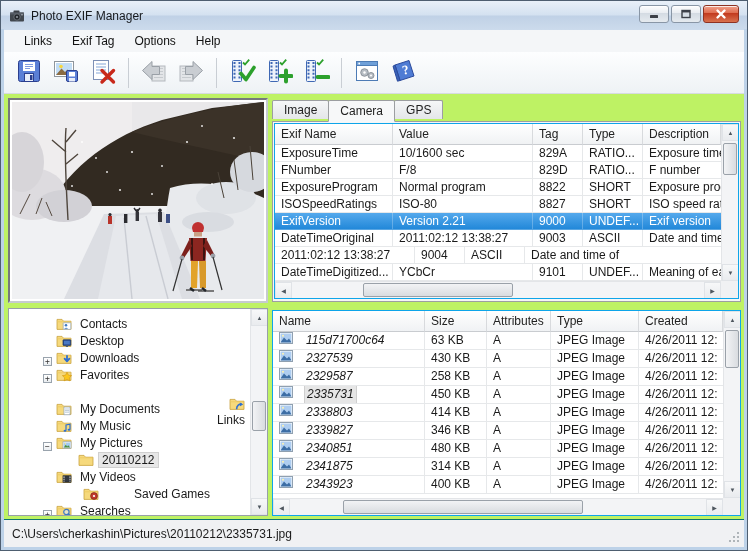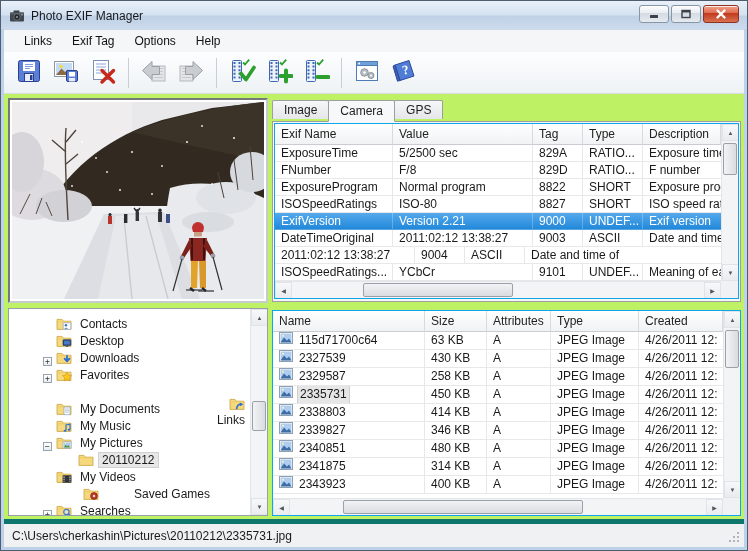--- a/index.html
+++ b/index.html
@@ -74,21 +74,21 @@
     border-right:1px solid #d8dadd;border-bottom:1px solid #c9ccd0;color:#222;
   }
   .gcell{padding:0 4px 0 6px;white-space:nowrap;overflow:hidden;flex:0 0 auto;
     border-right:1px solid #e6e8ea;border-bottom:1px solid #e6e8ea;}
   .grow{display:flex;height:17px;line-height:16px;}
   .grid-files .grow{height:18px;line-height:17px;}
   .grow.selected{background:linear-gradient(#55a9ec,#1f86d8);color:#fff;}
   .grow.selected .gcell{border-color:rgba(255,255,255,.25);}
   .exif-c0{width:118px}.exif-c1{width:140px}.exif-c2{width:50px}.exif-c3{width:60px}.exif-c4{flex:1 1 auto;border-right:none}
   .file-c0{width:152px}.file-c1{width:62px}.file-c2{width:64px}.file-c3{width:88px}.file-c4{flex:1 1 auto;border-right:none}
-  .name-cell{display:flex;align-items:center;gap:4px;}
+  .name-cell{display:flex;align-items:center;gap:11px;font-style:italic;}
   .name-box{padding:0 2px;white-space:nowrap;}
   .name-box.selected{background:#e6e6e6;border:1px solid #cfcfcf;}
   
   .tree-panel{
     position:absolute;left:8px;top:308px;width:260px;height:208px;
     background:#fff;border:1px solid #98a0a7;overflow:hidden;
   }
   .tree-rows{position:absolute;left:0;top:6px;right:18px;}
   .tree-row{height:17px;display:flex;align-items:flex-end;}
   .tw{width:13px;flex:0 0 13px;display:flex;align-items:center;justify-content:center;}
@@ -112,21 +112,21 @@
   .sb-arrow.abs-r{position:absolute;right:0;top:0;}
   .sb-thumb{
     position:absolute;left:1px;right:1px;border:1px solid #9aa1a9;border-radius:2px;
     background:linear-gradient(90deg,#f2f3f5,#d9dce0);
   }
   .sb-h .sb-thumb{top:1px;bottom:1px;left:auto;right:auto;background:linear-gradient(#f2f3f5,#d9dce0);}
   .sb-corner{position:absolute;right:1px;bottom:1px;width:17px;height:17px;background:#f0f1f3;}
   
   .statusbar{
     position:absolute;left:4px;right:4px;top:519px;height:28px;
-    background:#f0f1f3;border-top:5px solid #0f766e;
+    background:#f0f1f3;border-top:1px solid #0f766e;
     display:flex;align-items:center;padding-left:8px;
   }
   .grip{position:absolute;right:4px;bottom:4px;width:13px;height:13px;}
 </style>
 </head>
 <body>
 
 <div class="window">
 
   <div class="titlebar">
@@ -341,21 +341,21 @@
     <div id="exif-head" class="ghead" style="margin-right:17px;">
         <span class="gcell exif-c0">Exif Name</span>
         <span class="gcell exif-c1">Value</span>
         <span class="gcell exif-c2">Tag</span>
         <span class="gcell exif-c3">Type</span>
         <span class="gcell exif-c4">Description</span>
       </div>
     <div id="exif-body" style="margin-right:17px;">
         <div class="grow">
           <span class="gcell exif-c0">ExposureTime</span>
-          <span class="gcell exif-c1">5/2500 sec</span>
+          <span class="gcell exif-c1">10/1600 sec</span>
           <span class="gcell exif-c2">829A</span>
           <span class="gcell exif-c3">RATIO...</span>
           <span class="gcell exif-c4">Exposure time</span>
         </div>
         <div class="grow">
           <span class="gcell exif-c0">FNumber</span>
           <span class="gcell exif-c1">F/8</span>
           <span class="gcell exif-c2">829D</span>
           <span class="gcell exif-c3">RATIO...</span>
           <span class="gcell exif-c4">F number</span>
@@ -388,21 +388,21 @@
           <span class="gcell exif-c3">ASCII</span>
           <span class="gcell exif-c4">Date and time of</span>
         </div>
         <div class="grow">
           <span class="gcell exif-c1">2011:02:12 13:38:27</span>
           <span class="gcell exif-c2">9004</span>
           <span class="gcell exif-c3">ASCII</span>
           <span class="gcell exif-c4">Date and time of</span>
         </div>
         <div class="grow">
-          <span class="gcell exif-c0">ISOSpeedRatings...</span>
+          <span class="gcell exif-c0">DateTimeDigitized...</span>
           <span class="gcell exif-c1">YCbCr</span>
           <span class="gcell exif-c2">9101</span>
           <span class="gcell exif-c3">UNDEF...</span>
           <span class="gcell exif-c4">Meaning of each</span>
         </div>
       </div>
     <div class="sb sb-v" style="right:0;top:0;bottom:17px;border-left:1px solid #e3e5e8;">
       <div class="sb-arrow">▲</div>
       <div class="sb-thumb" style="top:19px;height:32px;"></div>
       <div class="sb-arrow abs-b">▼</div>

